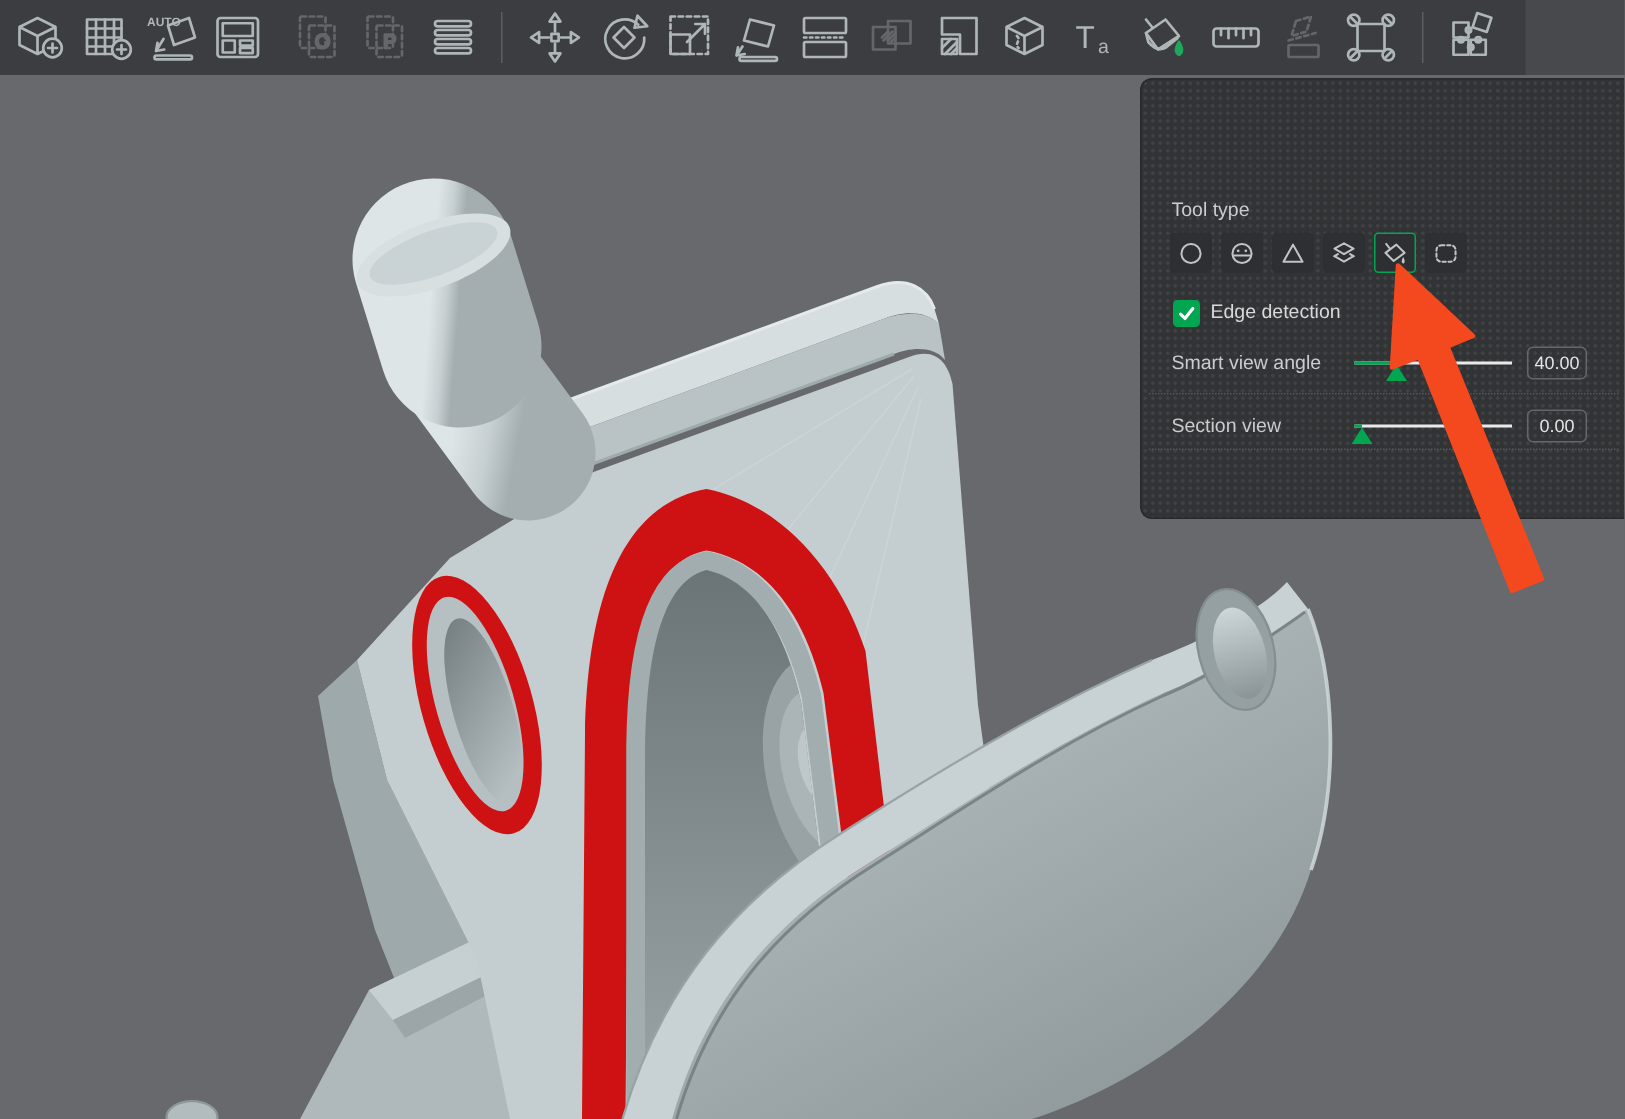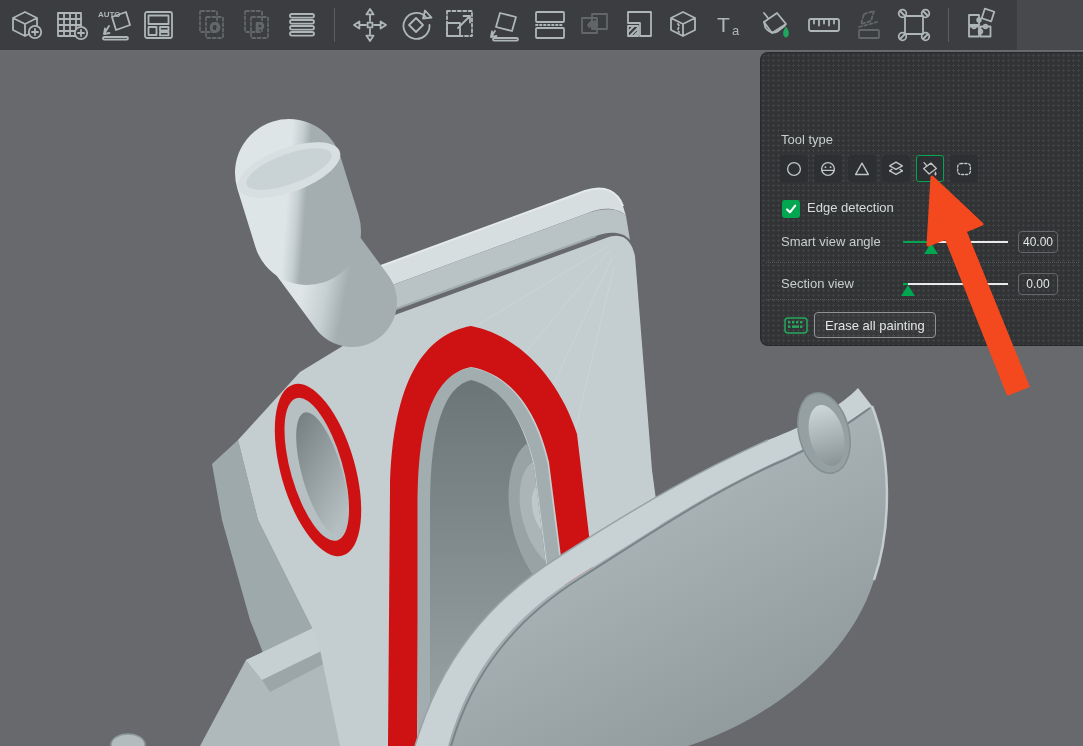--- a/index.html
+++ b/index.html
@@ -404,32 +404,17 @@
 
   <div class="slider-label" style="top:223px">Section view</div>
   <div class="slider-track" style="top:230px">
     <div class="slider-fill" style="width:5px"></div>
     <div class="slider-thumb" style="left:-2px"></div>
   </div>
   <div class="value-box" style="top:220px">0.00</div>
 
   <div class="sep" style="top:246px"></div>
 
-  <div class="erase-row">
-    <svg class="kbd-icon" viewBox="0 0 24 19">
-      <rect x="1" y="2" width="22" height="15" rx="3" fill="none" stroke="#27A85C" stroke-width="1.5"></rect>
-      <g fill="#27A85C">
-        <rect x="4" y="5" width="2.4" height="2.4"></rect>
-          <rect x="8" y="5" width="2.4" height="2.4"></rect>
-          <rect x="12" y="5" width="2.4" height="2.4"></rect>
-          <rect x="16" y="5" width="2.4" height="2.4"></rect>
-        <rect x="4" y="9.5" width="2.4" height="2.4"></rect>
-          <rect x="8" y="9.5" width="7" height="2.4"></rect>
-          <rect x="16" y="9.5" width="2.4" height="2.4"></rect>
-      </g>
-    </svg>
-    <button class="erase-btn">Erase all painting</button>
-  </div>
 </div>
 
 <svg class="arrow-overlay" viewBox="0 0 1083 746">
   <polygon points="932,177 982,224 965,231 1028,386 1008,394 946,238 928,245" fill="#F4491E" stroke="#F4491E" stroke-width="3" stroke-linejoin="round"></polygon>
 </svg>
 
 </body></html>

